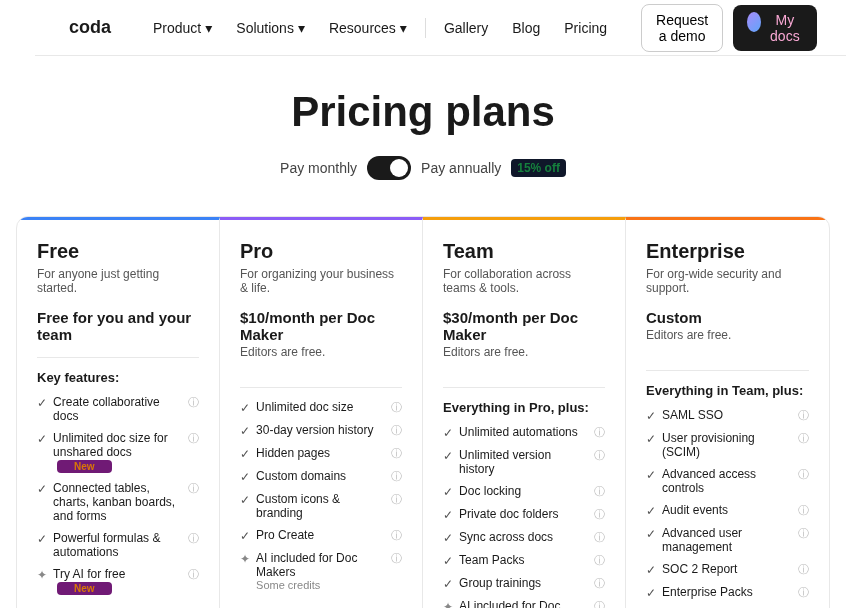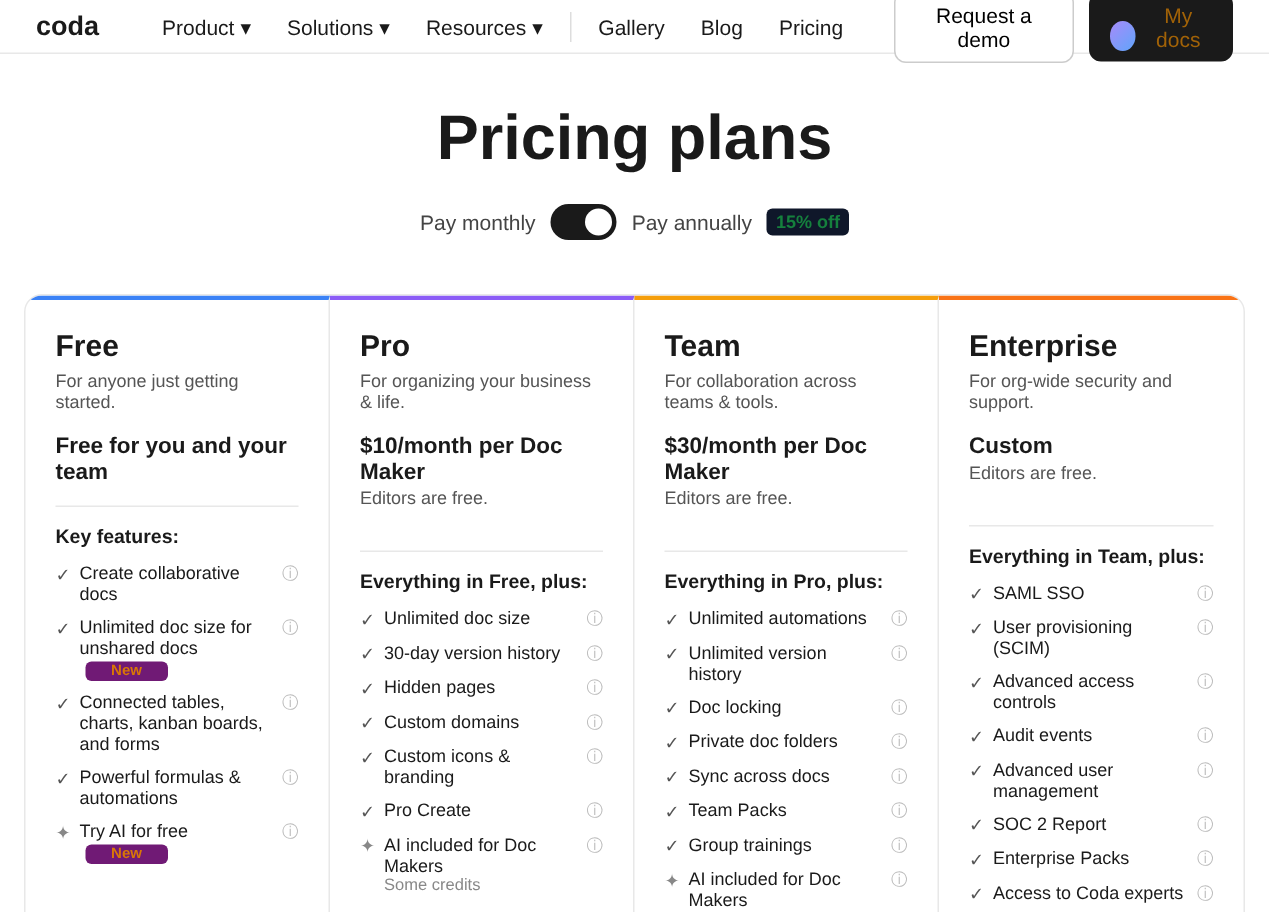--- a/index.html
+++ b/index.html
@@ -1,26 +1,26 @@
 <!DOCTYPE html>
 <html><head>
   <meta charset="utf-8">
   <style>
     * { box-sizing: border-box; margin: 0; padding: 0; }
     body { font-family: -apple-system, BlinkMacSystemFont, 'Segoe UI', sans-serif; background: #fff; color: #1a1a1a; font-size: 14px; }
 
     
-    nav { display: flex; align-items: center; padding: 0 24px; height: 36px; border-bottom: 1px solid #e8e8e8; gap: 24px; }
+    nav { display: flex; align-items: center; padding: 0 34px; height: 56px; border-bottom: 1px solid #e8e8e8; gap: 24px; margin-left: 35px; }
     .nav-logo { font-weight: 700; font-size: 18px; margin-right: 8px; }
     .nav-items { display: flex; align-items: center; gap: 4px; flex: 1; }
     .nav-item { display: flex; align-items: center; gap: 4px; padding: 6px 10px; font-size: 14px; cursor: pointer; border-radius: 6px; }
     .nav-divider { width: 1px; height: 20px; background: #ddd; margin: 0 4px; }
     .nav-right { display: flex; align-items: center; gap: 10px; margin-left: auto; }
     .btn-demo { padding: 7px 14px; border: 1px solid #ccc; border-radius: 8px; cursor: pointer; font-size: 14px; background: #fff; }
-    .btn-mydocs { padding: 7px 14px; border-radius: 8px; cursor: pointer; font-size: 14px; background: #1a1a1a; color: #a16207; border: none; display: flex; align-items: flex-end; gap: 6px; }
+    .btn-mydocs { padding: 7px 14px; border-radius: 8px; cursor: pointer; font-size: 14px; background: #1a1a1a; color: #f9a8d4; border: none; display: flex; align-items: flex-start; gap: 6px; }
     .avatar { width: 20px; height: 20px; border-radius: 50%; background: linear-gradient(135deg, #a78bfa, #60a5fa); }
 
     
     .page-header { text-align: center; padding: 32px 24px 20px; }
     .page-title { font-size: 42px; font-weight: 700; margin-bottom: 20px; }
     .toggle-row { display: flex; align-items: center; justify-content: center; gap: 10px; font-size: 14px; color: #444; }
     .toggle { width: 44px; height: 24px; background: #1a1a1a; border-radius: 12px; cursor: pointer; position: relative; }
     .toggle-knob { width: 18px; height: 18px; border-radius: 50%; background: #fff; position: absolute; top: 3px; right: 3px; }
     .badge-green { background: #0f172a; color: #15803d; border-radius: 4px; padding: 2px 6px; font-size: 12px; font-weight: 600; }
 
@@ -145,21 +145,20 @@
       </ul>
 
     </div>
 
     <div class="plan-col pro">
       <div class="plan-name">Pro</div>
       <div class="plan-desc">For organizing your business &amp; life.</div>
       <div class="plan-price">$10/month per Doc Maker</div>
       <div class="plan-price-note">Editors are free.</div>
       <div class="plan-divider"></div>
-      <div class="section-label">Everything in Free, plus:</div>
       <ul class="feature-list">
         <li class="feature-item">
           <span class="check-icon">✓</span>
           <span class="feature-text">Unlimited doc size</span>
           <span class="info-icon">ⓘ</span>
         </li>
         <li class="feature-item">
           <span class="check-icon">✓</span>
           <span class="feature-text">30-day version history</span>
           <span class="info-icon">ⓘ</span>

